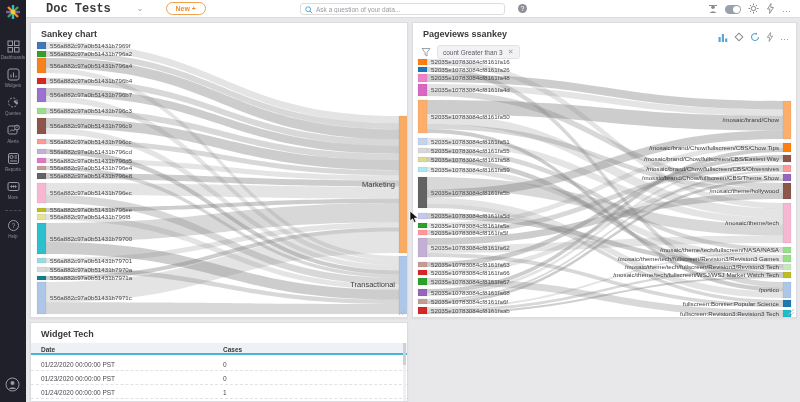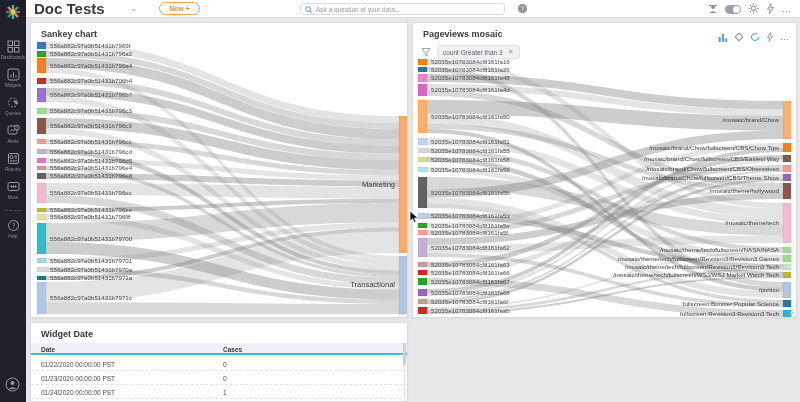--- a/index.html
+++ b/index.html
@@ -13,21 +13,21 @@
   #logo { margin-top:4px; }
   .nav-item { width:26px; margin-top:8px; display:flex; flex-direction:column; align-items:center; cursor:pointer; }
   .nav-item svg { display:block; }
   .nav-label { font-size:4.5px; color:#8d8d98; margin-top:2px; text-align:center; line-height:5px; }
   .nav-divider { width:16px; border-top:1px dashed #4a4a56; margin-top:10px; }
   #avatar { position:absolute; bottom:6px; left:5px; }
 
   
   #topbar { position:absolute; left:26px; top:0; width:774px; height:18px; background:#fff;
     border-bottom:1px solid #ddd; display:flex; align-items:center; }
-  #dash-title { font-size:15px; font-weight:bold; color:#3a3a3a; margin-left:8px; }
+  #dash-title { font-size:12px; font-weight:bold; color:#3a3a3a; margin-left:20px;font-family:Liberation Mono, monospace; }
   #dash-caret { color:#9a9aa2; font-size:8px; margin-left:26px; }
   #new-btn { margin-left:22px; border:1px solid #f0a150; color:#ef8c2d; font-weight:bold;
     font-size:7px; border-radius:8px; padding:2px 9px; background:#fff; cursor:pointer; }
   #searchbox { position:absolute; left:274px; top:3px; width:205px; height:12px; border:1px solid #ddd;
     border-radius:3px; background:#fff; display:flex; align-items:center; padding:0 4px; }
   #searchbox input { border:none; outline:none; font-size:6.5px; color:#555; width:180px;
     font-family:"Liberation Sans",sans-serif; margin-left:3px; }
   #searchbox input::placeholder { color:#9a9aa2; }
   #help-circle { position:absolute; left:492px; top:4px; width:9px; height:9px; border-radius:50%;
     background:#8f8f98; color:#fff; font-size:7px; line-height:9px; text-align:center; cursor:pointer; }
@@ -292,21 +292,21 @@
         <rect x="368" y="233" width="9" height="58" fill="#aec7e8" stroke="rgba(0,0,0,.15)" stroke-width="0.4"></rect>
         <text x="364" y="264.4" font-size="7.5" fill="#3c3c42" text-anchor="end" font-family="Liberation Sans, sans-serif">Transactional</text>
       </svg>
     <svg class="resize-grip" viewBox="0 0 6 6">
       <line x1="0" y1="6" x2="6" y2="0" stroke="#b8b8c0" stroke-width="0.8"></line>
       <line x1="3" y1="6" x2="6" y2="3" stroke="#b8b8c0" stroke-width="0.8"></line>
     </svg>
   </section>
 
   <section class="panel" id="panel-right">
-    <div class="panel-title">Pageviews mosaic</div>
+    <div class="panel-title">Pageviews ssankey</div>
     <div id="rp-icons">
       <span>
         <svg width="10" height="9" viewBox="0 0 10 9">
           <rect x="0.5" y="4" width="2.2" height="5" fill="#57a8d6"></rect>
           <rect x="3.8" y="1" width="2.2" height="8" fill="#57a8d6"></rect>
           <rect x="7.1" y="5.5" width="2.2" height="3.5" fill="#57a8d6"></rect>
         </svg></span>
       <span>
         <svg width="10" height="10" viewBox="0 0 10 10">
           <rect x="2.3" y="2.3" width="5.4" height="5.4" fill="none" stroke="#8a8a92" stroke-width="1" transform="rotate(45 5 5)"></rect>
@@ -435,21 +435,21 @@
         <rect x="370" y="287" width="8" height="7" fill="#17becf" stroke="rgba(0,0,0,.15)" stroke-width="0.4"></rect>
         <text x="366" y="292.9" font-size="6.2" fill="#3c3c42" text-anchor="end" font-family="Liberation Sans, sans-serif">fullscreen:Revision3:Revision3 Tech</text>
       </svg>
     <svg class="resize-grip" viewBox="0 0 6 6">
       <line x1="0" y1="6" x2="6" y2="0" stroke="#b8b8c0" stroke-width="0.8"></line>
       <line x1="3" y1="6" x2="6" y2="3" stroke="#b8b8c0" stroke-width="0.8"></line>
     </svg>
   </section>
 
   <section class="panel" id="panel-table">
-    <div class="panel-title">Widget Date</div>
+    <div class="panel-title">Widget Tech</div>
     <div id="tbl-head-row">
       <span class="th" style="left:10px">Date</span>
       <span class="th" style="left:192px">Cases</span>
     </div>
     <div id="tbl-rows">
         <div class="tr">
           <span class="td" style="left: 10px;">01/22/2020 00:00:00 PST</span>
           <span class="td" style="left: 192px;">0</span>
         </div>
         <div class="tr">

